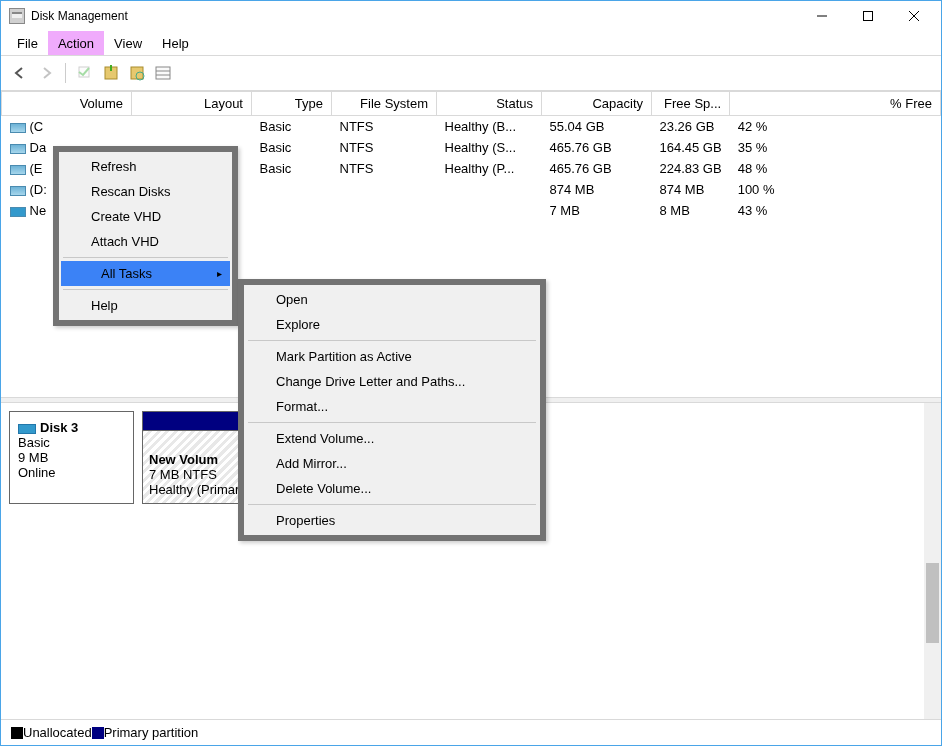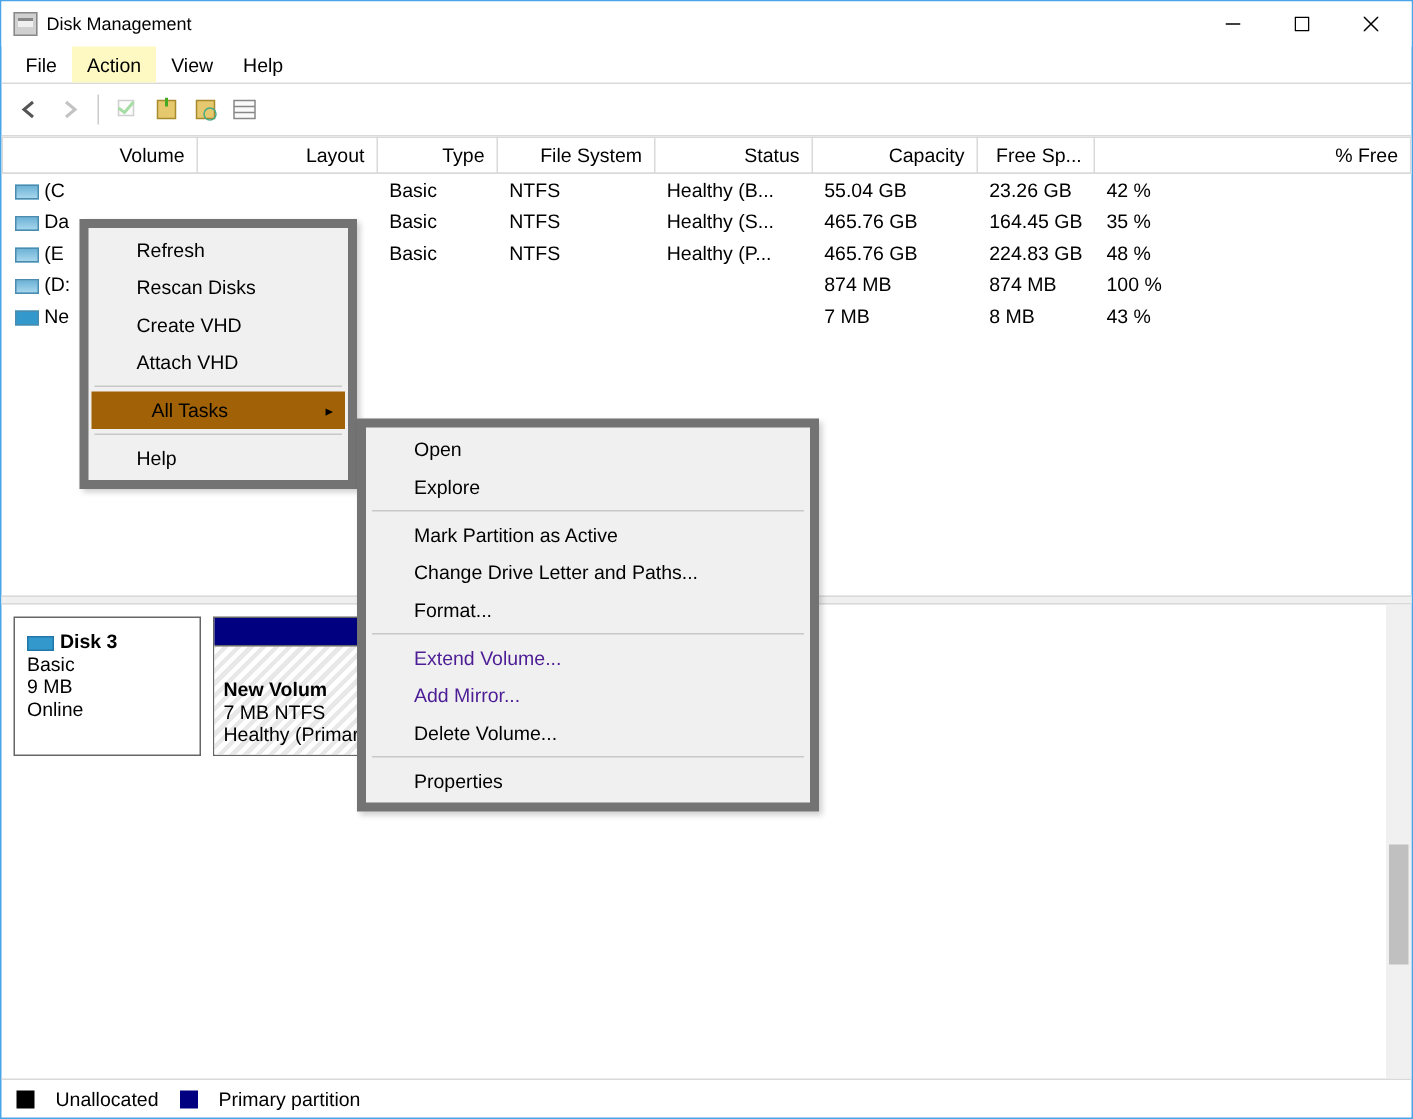--- a/index.html
+++ b/index.html
@@ -7,21 +7,21 @@
 .window { width: 942px; height: 746px; border: 1px solid #4aa5e8; background: #fff; position: relative; }
 .titlebar { height: 30px; display: flex; align-items: center; padding: 0 4px 0 8px; background: #fff; }
 .titlebar-icon { width: 16px; height: 16px; margin-right: 6px; background: #d0d0d0; border: 1px solid #888; position: relative; }
 .titlebar-icon::after { content: ""; position: absolute; inset: 3px 2px 5px 2px; background: #f0f0f0; border-top: 2px solid #888; }
 .titlebar-title { flex: 1; font-size: 12px; }
 .titlebar-buttons { display: flex; }
 .tbtn { width: 46px; height: 30px; display: flex; align-items: center; justify-content: center; font-size: 12px; }
 
 .menubar { height: 24px; display: flex; align-items: stretch; padding: 0 6px; font-size: 13px; }
 .menubar-item { padding: 0 10px; display: flex; align-items: center; cursor: default; }
-.menubar-item.active { background: #fef9c3; }
+.menubar-item.active { background: #f0abfc; }
 
 .toolbar { height: 36px; border-top: 1px solid #d9d9d9; border-bottom: 1px solid #d9d9d9; display: flex; align-items: center; padding: 0 8px; gap: 4px; }
 .tool { width: 22px; height: 22px; display: flex; align-items: center; justify-content: center; }
 .tool svg { width: 16px; height: 16px; }
 .tool-sep { width: 1px; height: 20px; background: #ccc; margin: 0 4px; }
 
 .content { position: relative; height: calc(746px - 30px - 24px - 36px - 26px - 2px); }
 .vol-table { width: 100%; border-collapse: collapse; }
 .vol-table th { text-align: right; font-weight: 400; padding: 4px 8px; border: 1px solid #d9d9d9; background: #fff; font-size: 13px; }
 .vol-table td { padding: 3px 8px; font-size: 13px; white-space: nowrap; }
@@ -34,30 +34,30 @@
 .disk-info { width: 125px; border: 1px solid #666; padding: 8px; font-size: 13px; }
 .disk-info .dtitle { font-weight: 600; }
 .disk-info .dicon { display: inline-block; width: 18px; height: 10px; background: #3399cc; border: 1px solid #2277aa; margin-right: 4px; vertical-align: middle; }
 .partition { width: 135px; margin-left: 8px; border: 1px solid #666; }
 .partition .phead { height: 18px; background: #000080; }
 .partition .pbody { padding: 6px 6px; font-size: 13px; background: #f4f4f4; background-image: repeating-linear-gradient(-45deg, #e8e8e8 0 3px, #fff 3px 6px); border-top: 1px solid #666; }
 .partition .pname { font-weight: 600; margin-top: 15px; }
 .vscroll { position: absolute; right: 0; top: 0; bottom: 0; width: 17px; background: #f0f0f0; }
 .vscroll .vthumb { position: absolute; right: 2px; width: 13px; top: 160px; height: 80px; background: #c0c0c0; }
 
-.legend { height: 26px; border-top: 1px solid #d9d9d9; display: flex; align-items: center; padding: 12px 10px; gap: 14px; font-size: 13px; }
+.legend { height: 26px; border-top: 1px solid #d9d9d9; display: flex; align-items: center; padding: 12px 10px; gap: 0; font-size: 13px; }
 .legend .sw { width: 12px; height: 12px; display: inline-block; }
 .sw.black { background: #000; }
 .sw.navy { background: #000080; }
 
 
 .menu { position: absolute; background: #f0f0f0; border: 6px solid #737373; box-shadow: 2px 2px 4px rgba(0,0,0,.2); font-size: 13px; z-index: 100; padding: 2px; }
 .menu-item { padding: 5px 24px 5px 30px; white-space: nowrap; cursor: default; position: relative; }
-.menu-item.highlight { background: #a16207; padding-left: 40px; }
-.menu-item.disabled { color: #4c1d95; }
+.menu-item.highlight { background: #3b82f6; padding-left: 40px; }
+.menu-item.disabled { color: #000000; }
 .menu-item.has-sub::after { content: "▸"; position: absolute; right: 8px; font-size: 10px; top: 7px; }
 .menu-sep { height: 1px; background: #c8c8c8; margin: 3px 2px; }
 .action-menu { left: 52px; top: 55px; width: 185px; }
 .submenu { left: 237px; top: 188px; width: 308px; }
 
 .upper-pane { height: 306px; overflow: hidden; position: relative; }
 .lower-pane { height: calc(100% - 306px - 6px); position: relative; overflow: hidden; }
 </style>
 </head>
 <body>

